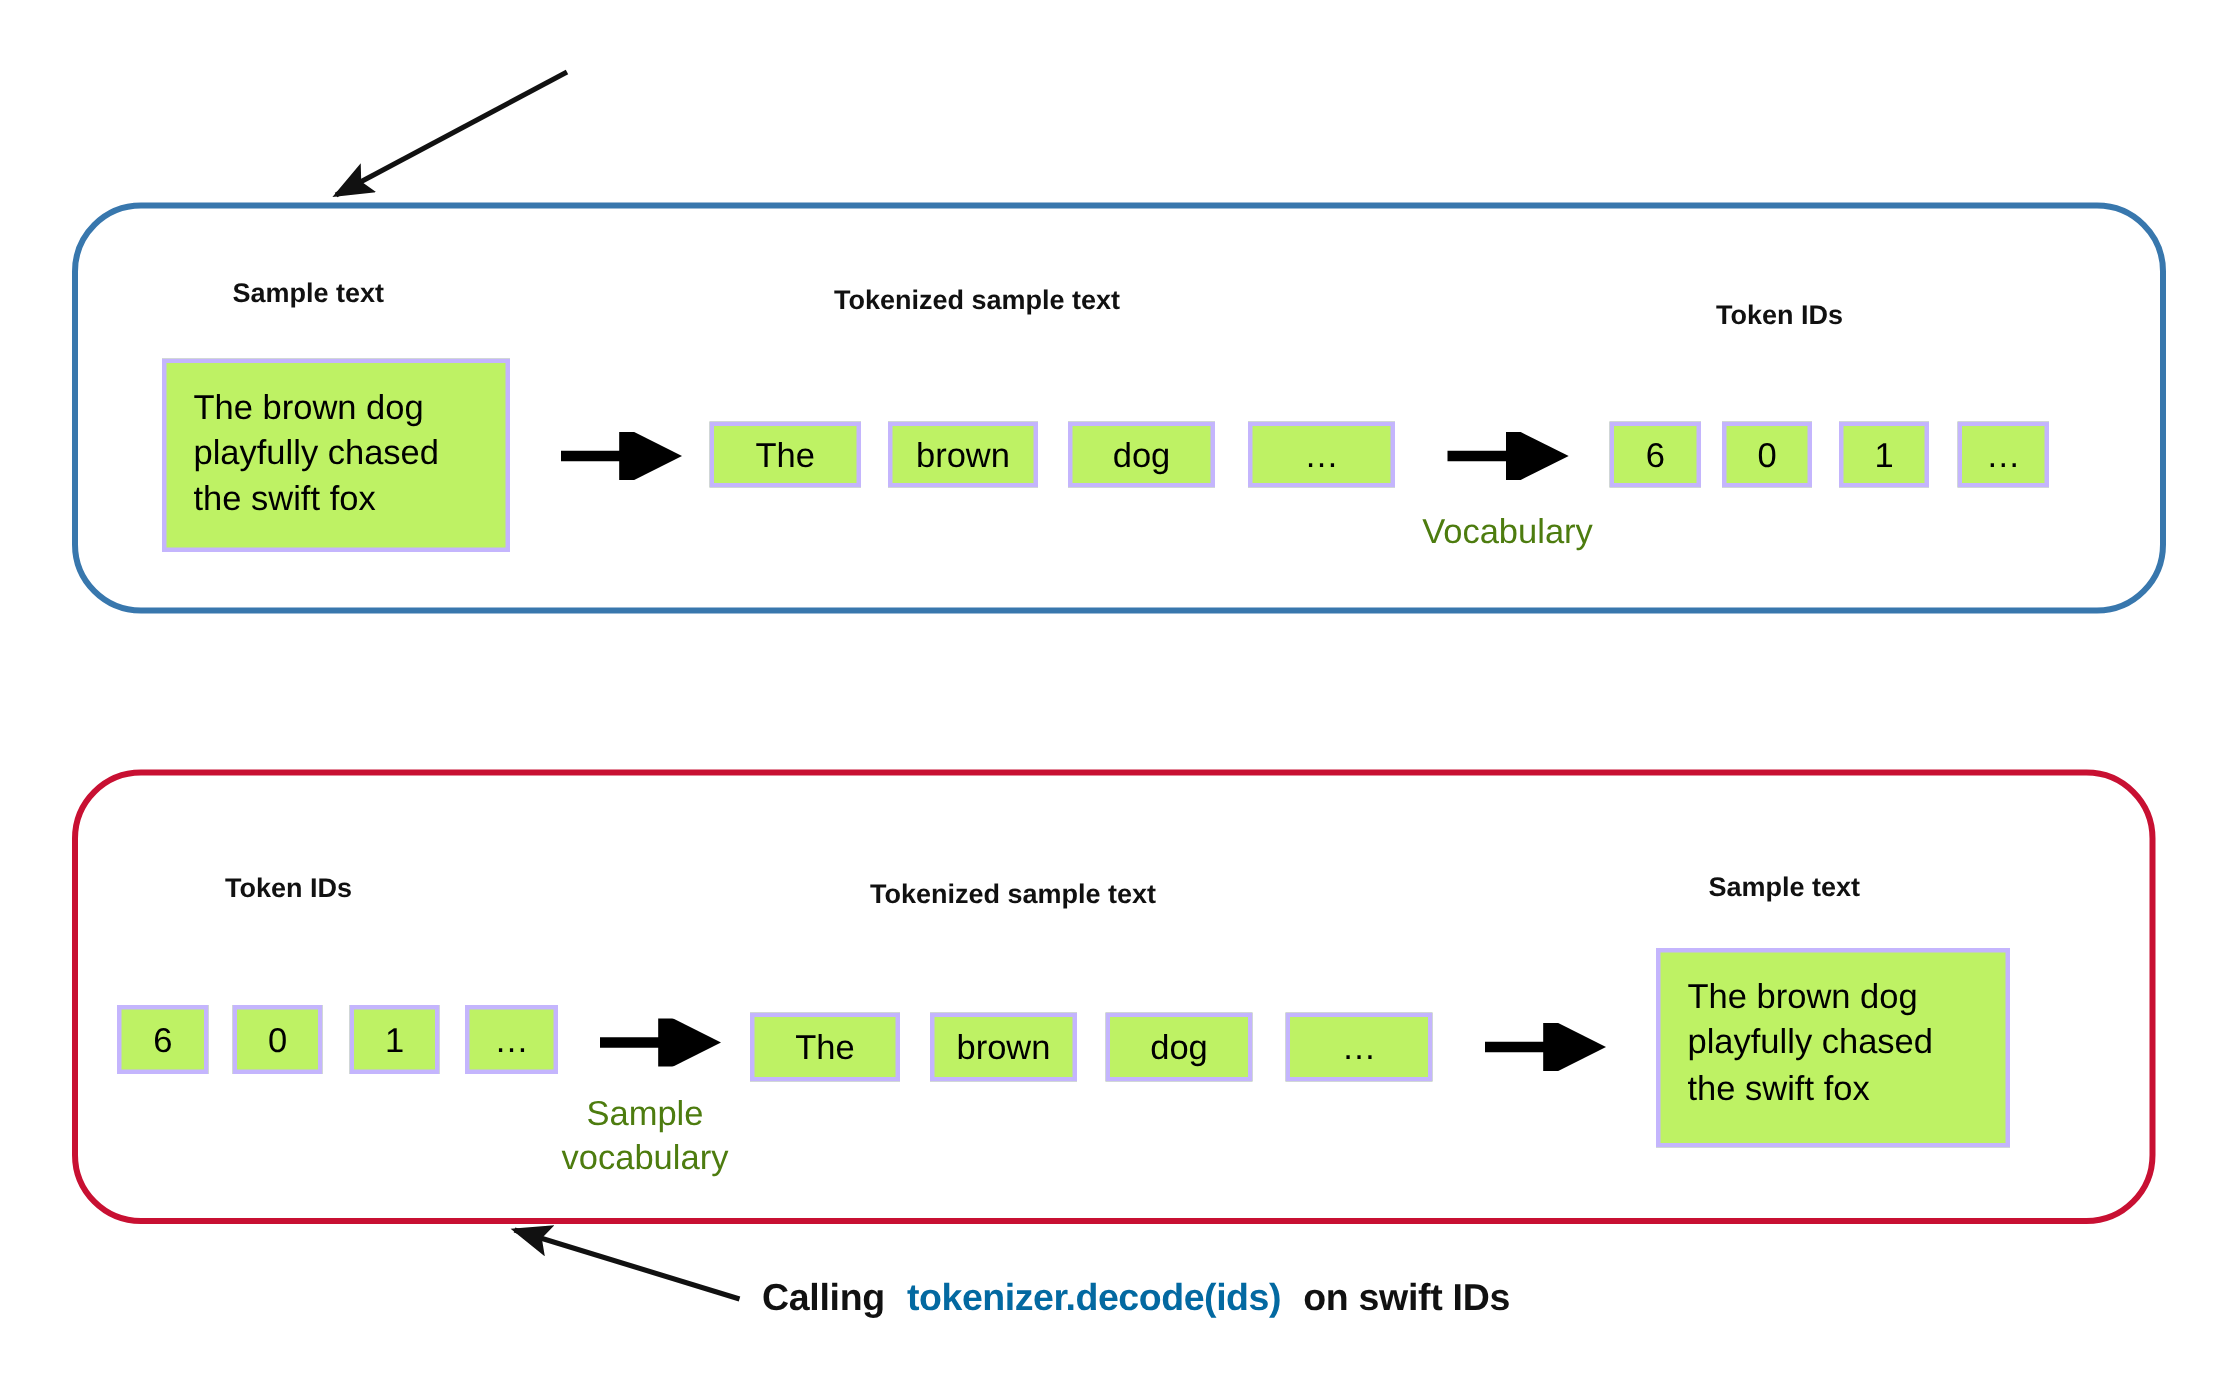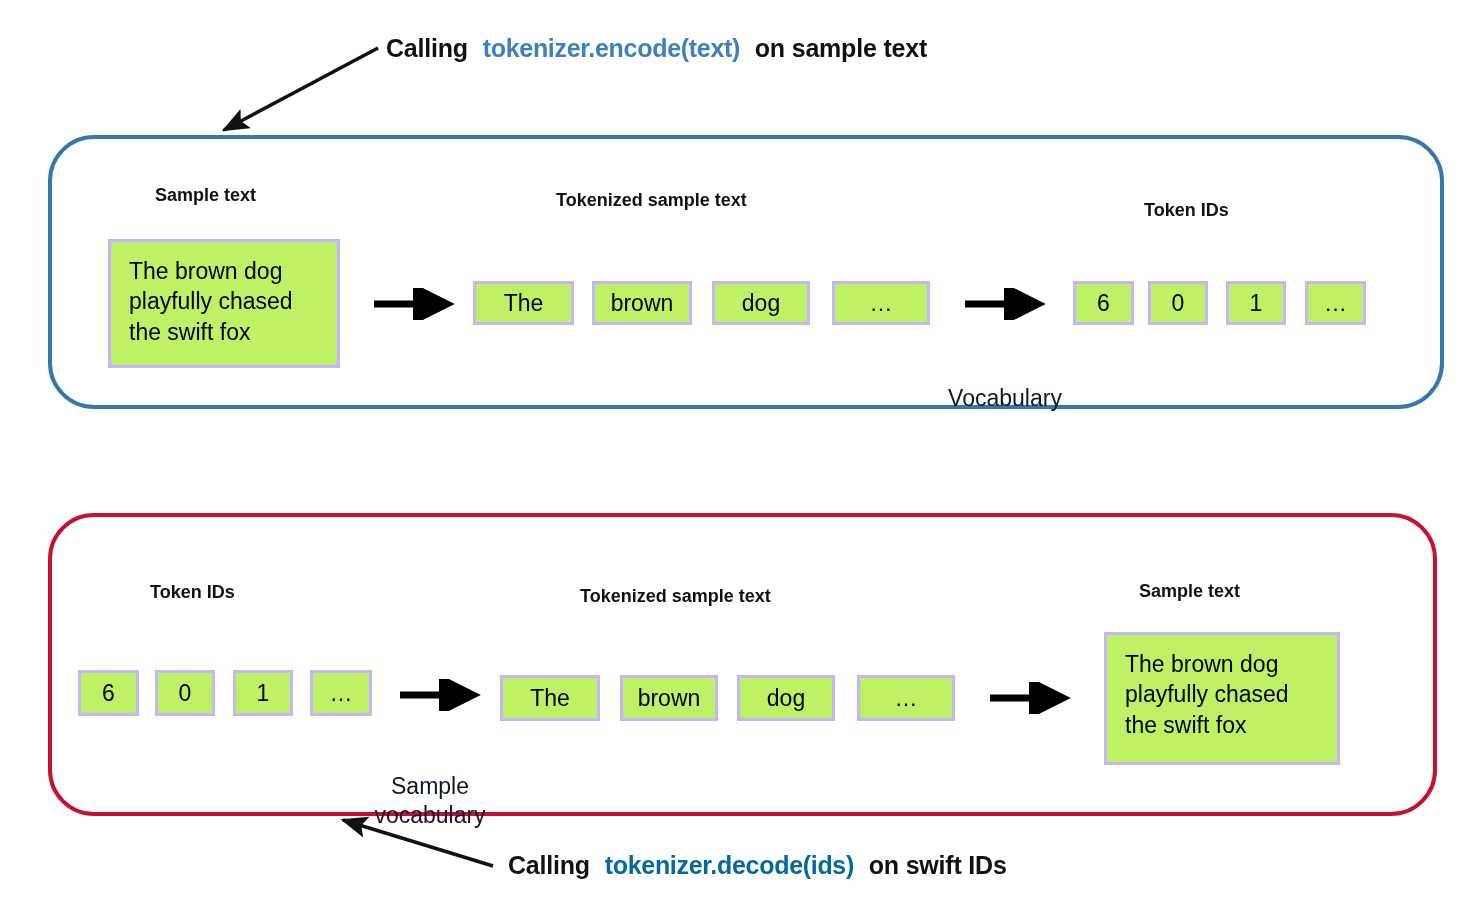--- a/index.html
+++ b/index.html
@@ -95,42 +95,36 @@
     justify-content: flex-start;
     padding: 14px 16px 10px 18px;
     font-size: 23px;
     line-height: 1.32;
   }
 
   
   .annot {
     position: absolute;
     font-size: 23px;
-    color: #0f172a;
+    color: #4d7c0f;
     font-weight: normal;
     line-height: 1.28;
     text-align: center;
     white-space: pre-line;
-    margin-top: 44px;
   }
 
   
   .flow-arrow { position: absolute; }
   .pointer-arrow { position: absolute; }
 </style>
 </head>
 <body>
 
 <div id="canvas">
 
-  <div class="caption" id="caption-encode">
-    <span>Calling</span>
-    <span class="code blue" style="margin:0 8px;">tokenizer.encode(text)</span>
-    <span>on sample text</span>
-  </div>
 
   <svg class="pointer-arrow" style="left:200px; top:35px;" width="190" height="110" viewBox="0 0 190 110">
     <defs>
       <marker id="ahead-dark" markerWidth="9" markerHeight="9" refX="7.2" refY="3.2" orient="auto" markerUnits="strokeWidth">
         <path d="M0,0 L8,3.2 L0,6.4 L1.6,3.2 z" fill="#111111"></path>
       </marker>
     </defs>
     <line x1="178" y1="13" x2="24" y2="95" stroke="#111111" stroke-width="3.4" marker-end="url(#ahead-dark)"></line>
   </svg>
 

